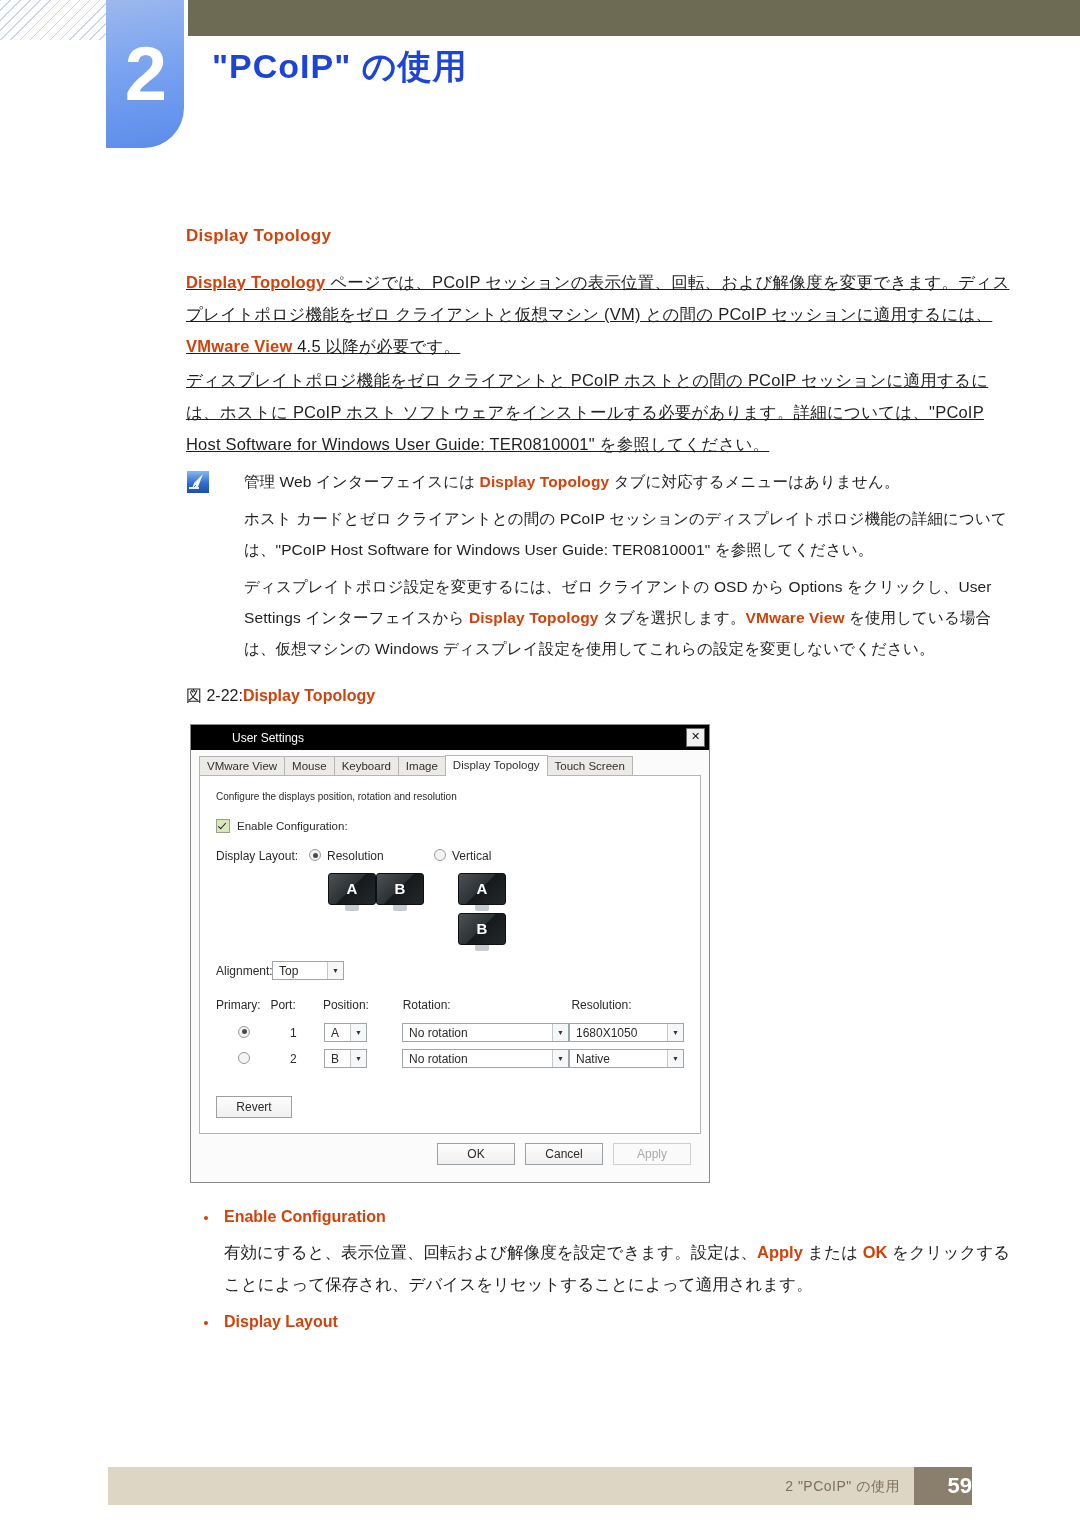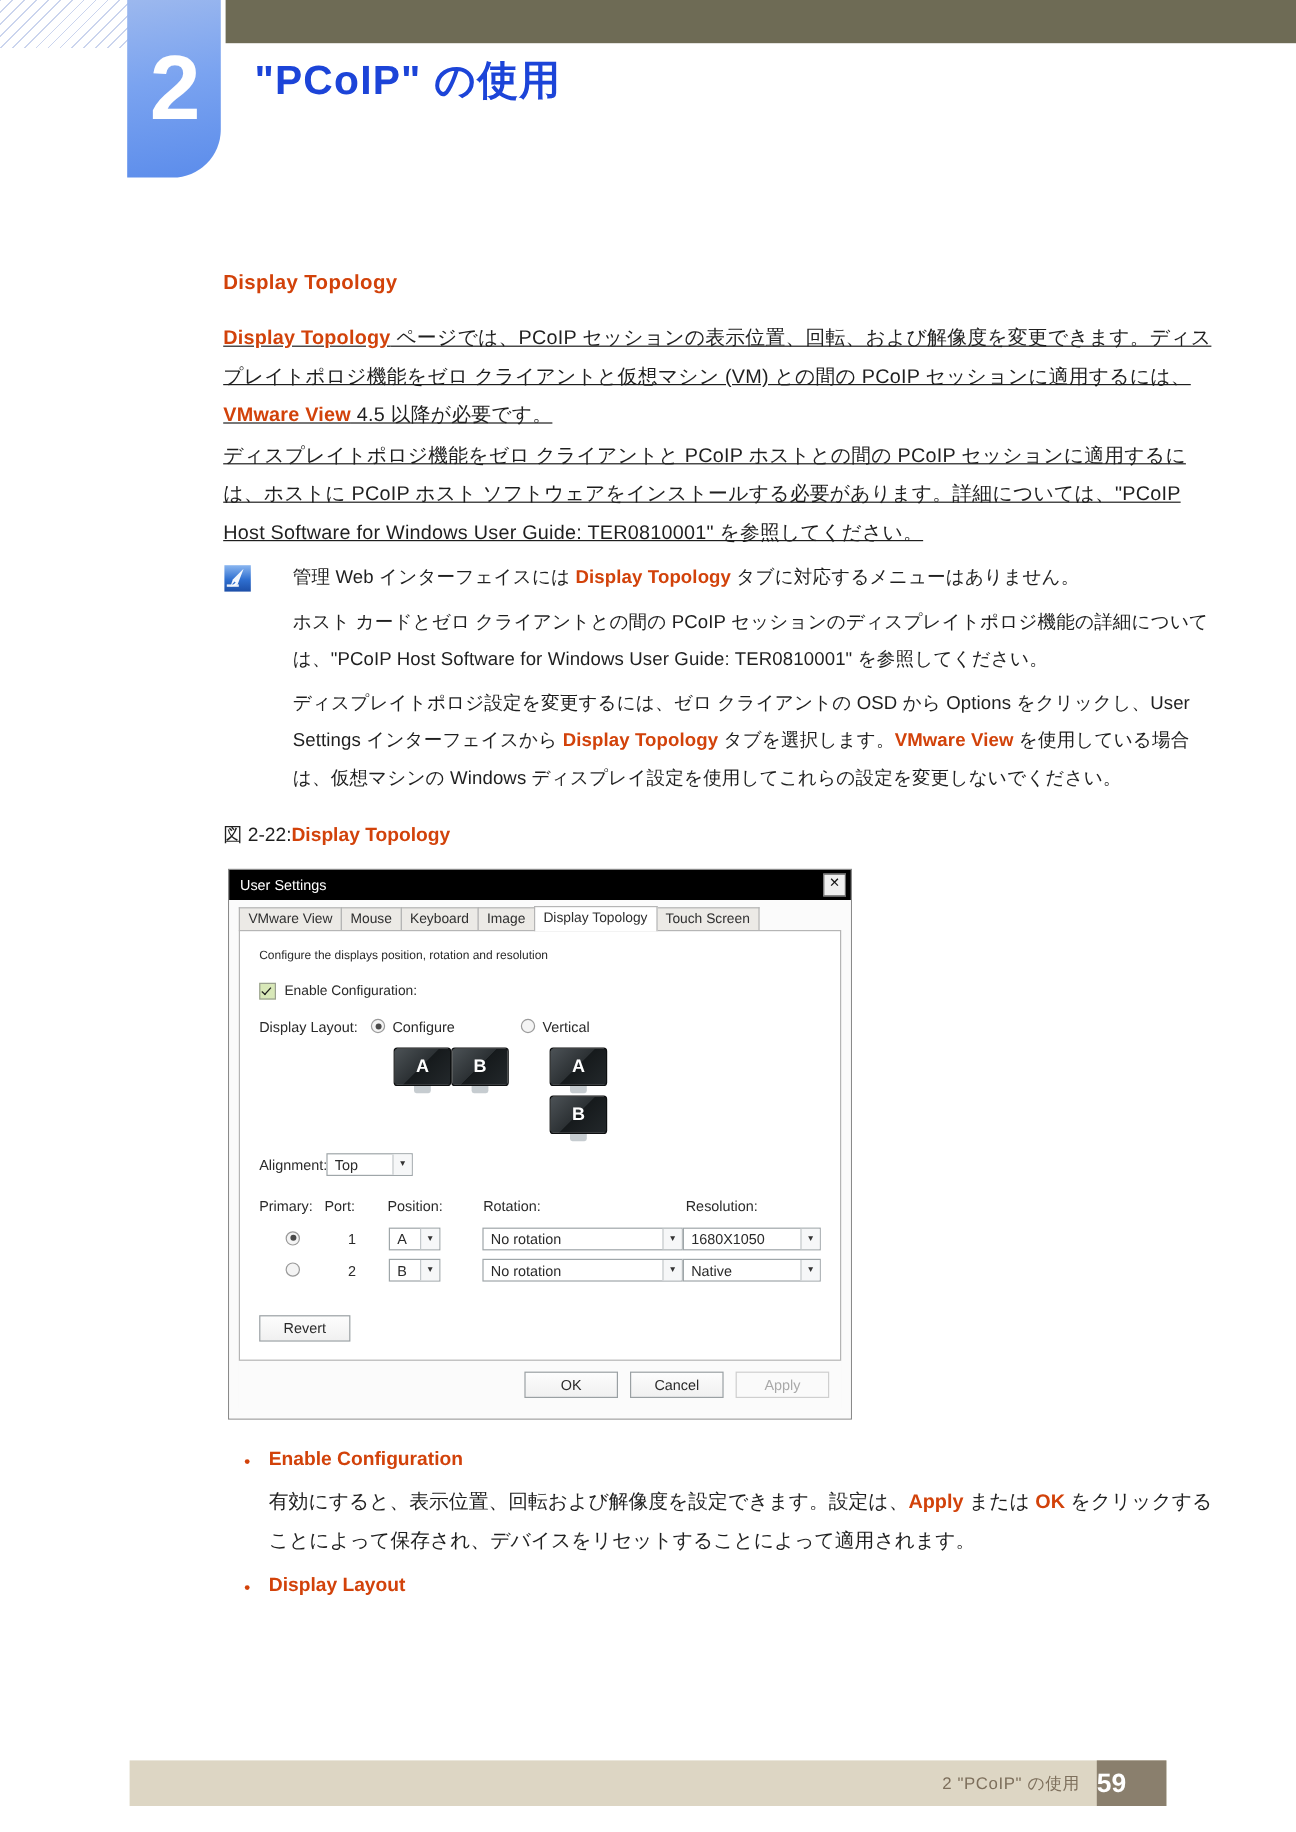--- a/index.html
+++ b/index.html
@@ -115,21 +115,21 @@
   }
   .dlg-title {
     height: 25px;
     background: #000000;
     color: #ffffff;
     display: flex;
     align-items: center;
     padding: 0 4px 0 9px;
     font-size: 12px;
   }
-  .dlg-title .t { flex: 1; }
+  .dlg-title .t { flex: 1; margin-left: 32px; }
   .dlg-close {
     width: 17px; height: 17px;
     background: #f0f0f0;
     border: 1px solid #6b6b6b;
     color: #111;
     font-size: 11px;
     line-height: 15px;
     text-align: center;
     font-weight: bold;
   }
@@ -327,21 +327,21 @@
   }
   .footer-page {
     position: absolute;
     right: 0; top: 0;
     width: 58px; height: 38px;
     background: #8a7f6d;
     color: #ffffff;
     font-size: 22px;
     font-weight: bold;
     line-height: 38px;
-    text-align: left;
+    text-align: right;
   }
 </style>
 </head>
 <body>
 
 <div class="hatch"></div>
 <div class="header-band"></div>
 <div class="chapter-tab">2</div>
 <div class="chapter-title">"PCoIP" の使用</div>
 
@@ -401,21 +401,21 @@
       <div class="panel-desc">Configure the displays position, rotation and resolution</div>
 
       <div class="row-cb">
         <span class="cbox"></span>
         <span>Enable Configuration:</span>
       </div>
 
       <div class="row-layout">
         <span class="lbl-layout">Display Layout:</span>
         <span class="opt-h">
-          <span class="radio on"></span><span>Configure</span>
+          <span class="radio on"></span><span>Resolution</span>
         </span>
         <span>
           <span class="radio"></span><span>Vertical</span>
         </span>
       </div>
 
       <div class="monitors">
         <div class="mon mon-ha">
           <span>A</span>
           <span class="stand"></span>

